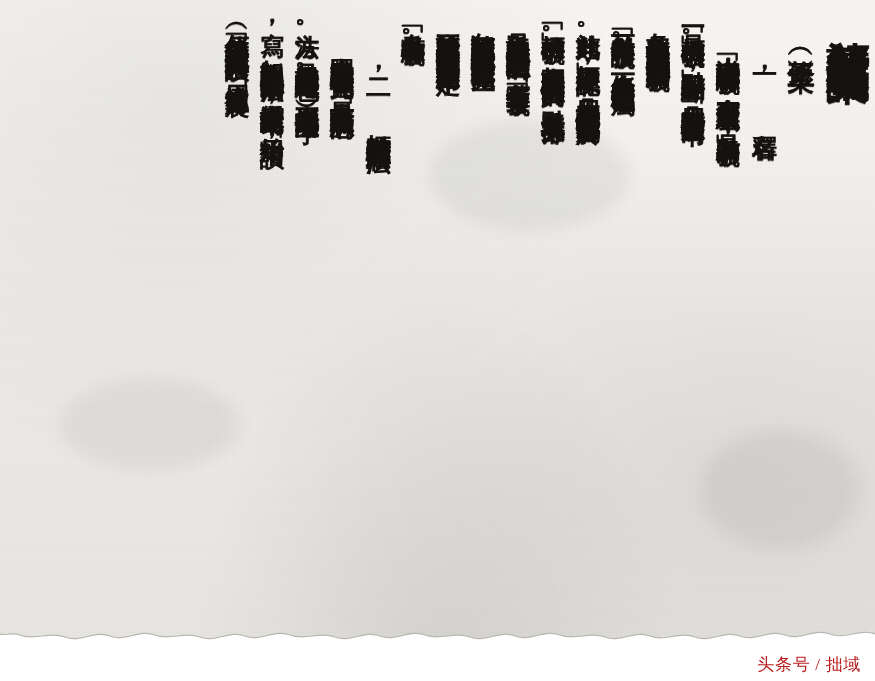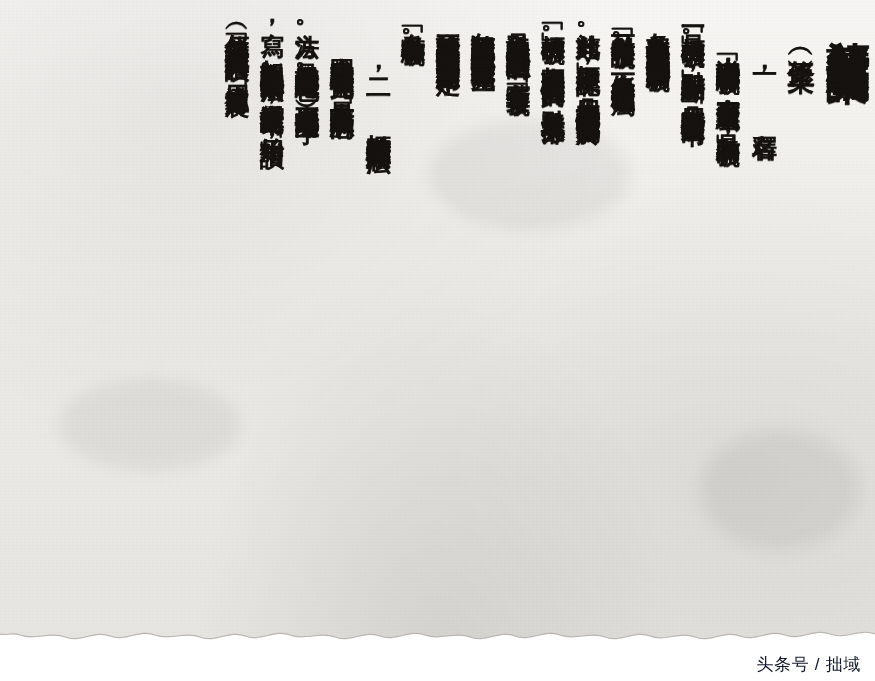--- a/index.html
+++ b/index.html
@@ -103,23 +103,23 @@
     bottom: 0;
     height: 34px;
     background: #ffffff;
     display: flex;
     align-items: center;
     justify-content: flex-end;
     padding-right: 14px;
     box-sizing: border-box;
   }
   #watermark {
-    font-family: Liberation Sans, sans-serif;
+    font-family: Liberation Serif, serif;
     font-size: 17px;
-    color: #0f172a;
+    color: #b91c1c;
     letter-spacing: 0.04em;
     white-space: nowrap;
   }
   
   .smudge {
     position: absolute;
     border-radius: 50%;
     background: rgba(0,0,0,0.05);
     filter: blur(8px);
     pointer-events: none;

